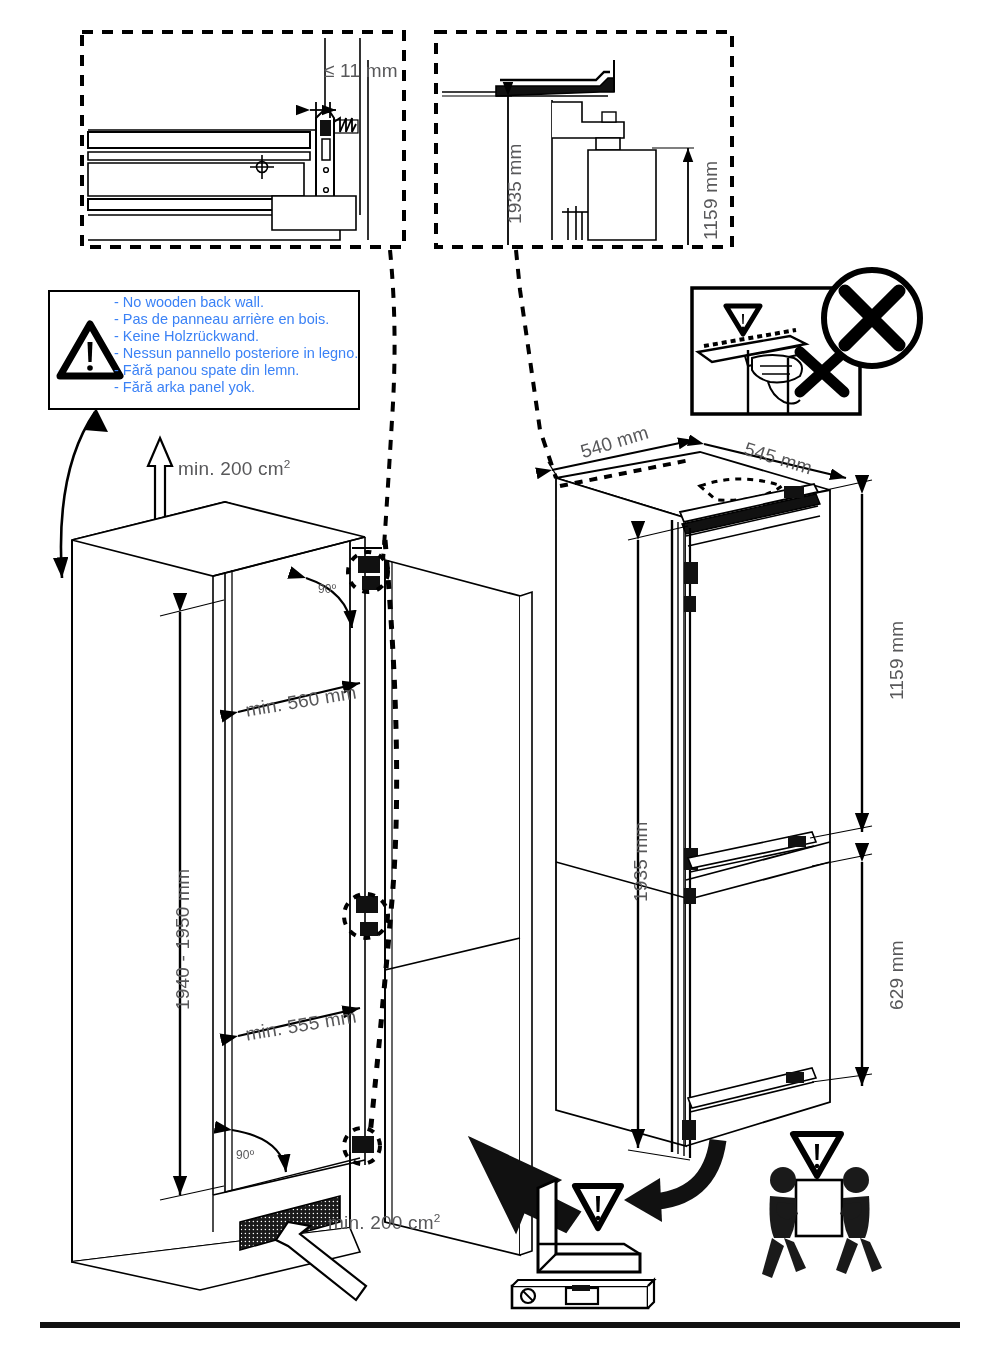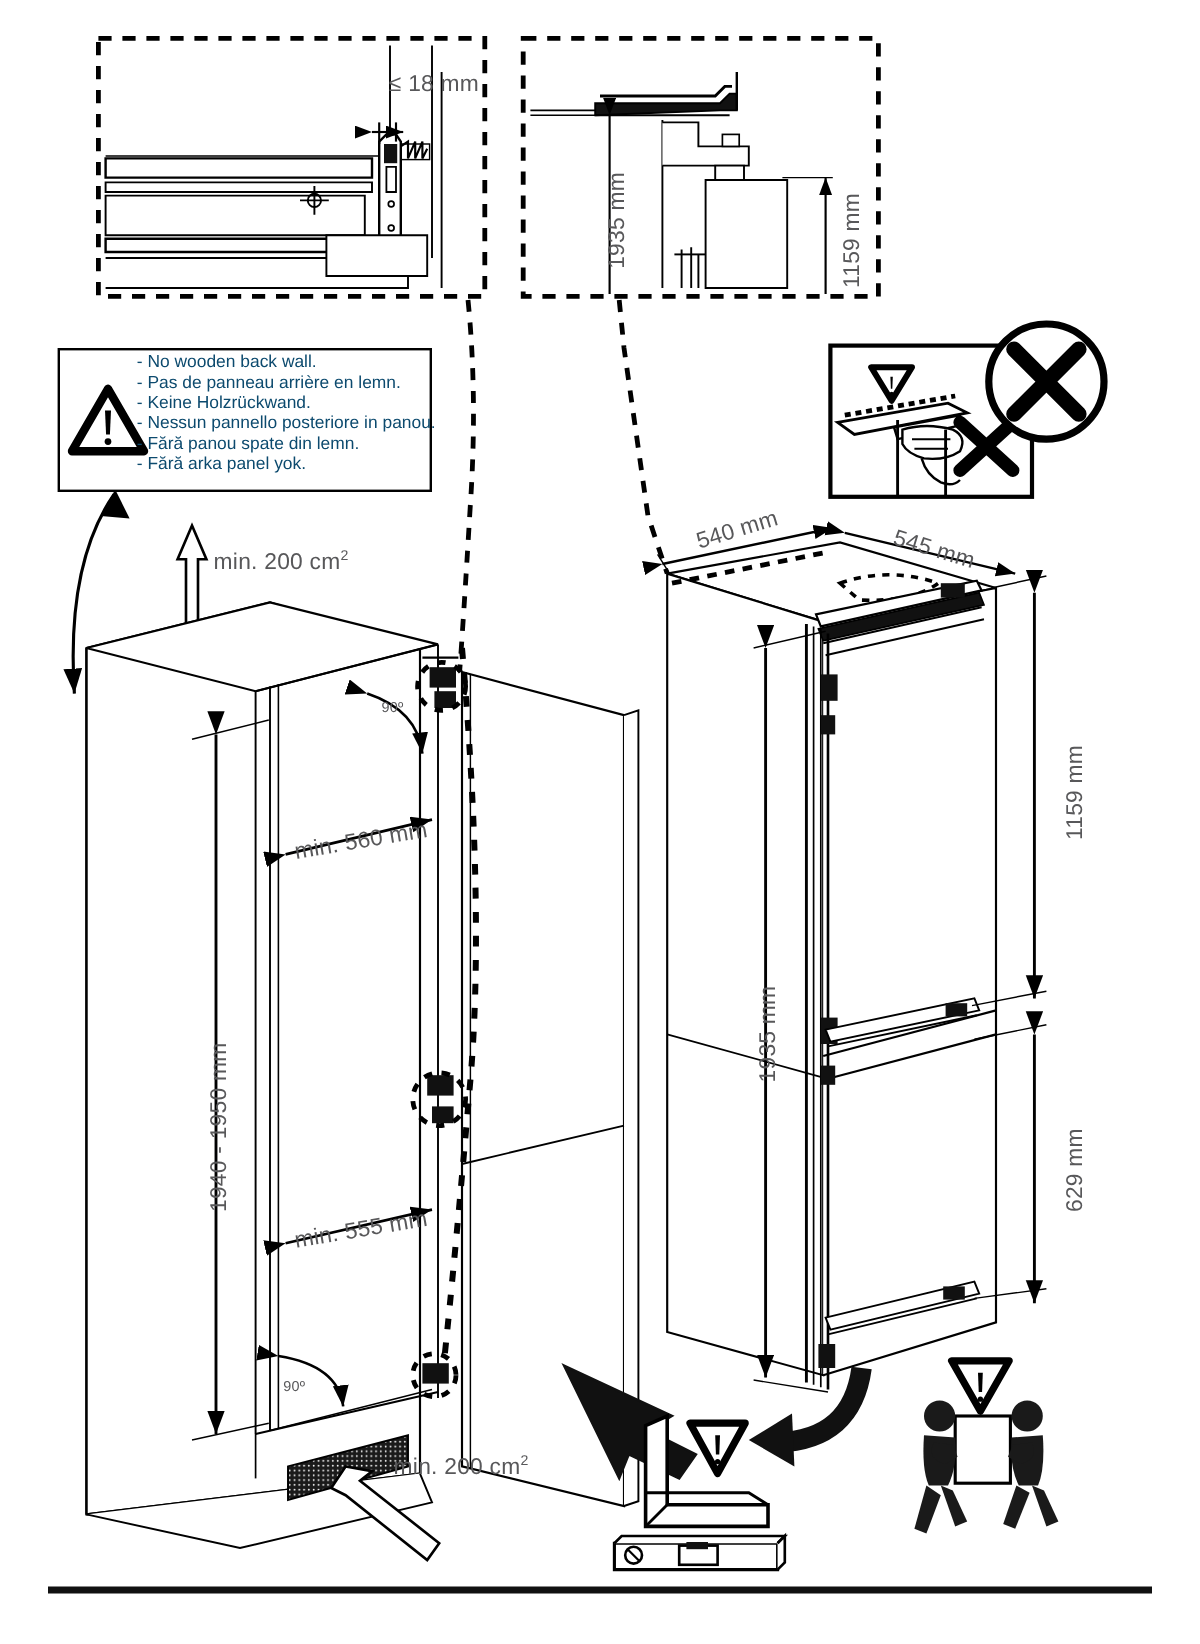--- a/index.html
+++ b/index.html
@@ -39,21 +39,21 @@
   .lbl-sm { font-size: 12px; }
   .rot90 { transform: rotate(-90deg); transform-origin: 0 0; }
   .warnbox {
     position: absolute;
     border: 2px solid #000;
     background: #fff;
     box-sizing: border-box;
   }
   .warntext {
     position: absolute;
-    color: #0c4a6e;
+    color: #3b82f6;
     font-size: 14.5px;
     line-height: 17.4px;
     white-space: nowrap;
   }
   .ang-560 {
     transform: rotate(-9.5deg);
     transform-origin: 0 0;
   }
   .ang-555 {
     transform: rotate(-9.5deg);
@@ -370,35 +370,35 @@
       <circle cx="856" cy="1180" r="13" fill="#1a1a1a"></circle>
       <path d="M843 1198 Q841 1222 849 1238 L865 1238 Q871 1224 869 1196 Z" fill="#1a1a1a"></path>
       <path d="M860 1202 Q866 1216 850 1220 L840 1214 L844 1204 Z" fill="#1a1a1a"></path>
       <path d="M847 1238 L836 1270 L846 1274 L858 1244 Z" fill="#1a1a1a"></path>
       <path d="M860 1238 L872 1272 L882 1268 L870 1242 Z" fill="#1a1a1a"></path>
     </g>
 
     <path d="M40 1325 L960 1325" stroke="#111" stroke-width="6"></path>
   </svg>
 
-  <div class="lbl" style="left:324px; top:60px;">≤ 18 mm</div>
+  <div class="lbl" style="left:324px; top:60px;">≤ 11 mm</div>
 
   <div class="lbl rot90" style="left:504px; top:224px;">1935 mm</div>
   <div class="lbl rot90" style="left:700px; top:240px;">1159 mm</div>
 
   <div class="warnbox" style="left:48px; top:290px; width:312px; height:120px;"></div>
   <svg style="position:absolute; left:56px; top:318px; width:68px; height:64px;" viewBox="0 0 68 64">
     <path d="M34 6 L64 58 L4 58 Z" fill="#fff" stroke="#000" stroke-width="7" stroke-linejoin="round"></path>
     <path d="M31.5 24 L36.5 24 L35.6 44 L32.4 44 Z" fill="#000"></path>
     <circle cx="34" cy="50" r="2.8" fill="#000"></circle>
   </svg>
   <div class="warntext" style="left:114px; top:294px;">- No wooden back wall.</div>
-  <div class="warntext" style="left:114px; top:311px;">- Pas de panneau arrière en lemn.</div>
+  <div class="warntext" style="left:114px; top:311px;">- Pas de panneau arrière en bois.</div>
   <div class="warntext" style="left:114px; top:328px;text-align:center;">- Keine Holzrückwand.</div>
-  <div class="warntext" style="left:114px; top:345px;">- Nessun pannello posteriore in panou.</div>
+  <div class="warntext" style="left:114px; top:345px;">- Nessun pannello posteriore in legno.</div>
   <div class="warntext" style="left:114px; top:362px;">- Fără panou spate din lemn.</div>
   <div class="warntext" style="left:114px; top:379px;">- Fără arka panel yok.</div>
 
   <div class="lbl" style="left:178px; top:458px;">
     <span>min. 200 cm<sup>2</sup></span>
   </div>
   <div class="lbl lbl-sm" style="left:318px; top:582px;">90º</div>
   <div class="lbl ang-560" style="left:244px; top:700px;">min. 560 mm</div>
   <div class="lbl rot90" style="left:172px; top:1010px;">1940 - 1950 mm</div>
   <div class="lbl ang-555" style="left:244px; top:1024px;">min. 555 mm</div>

